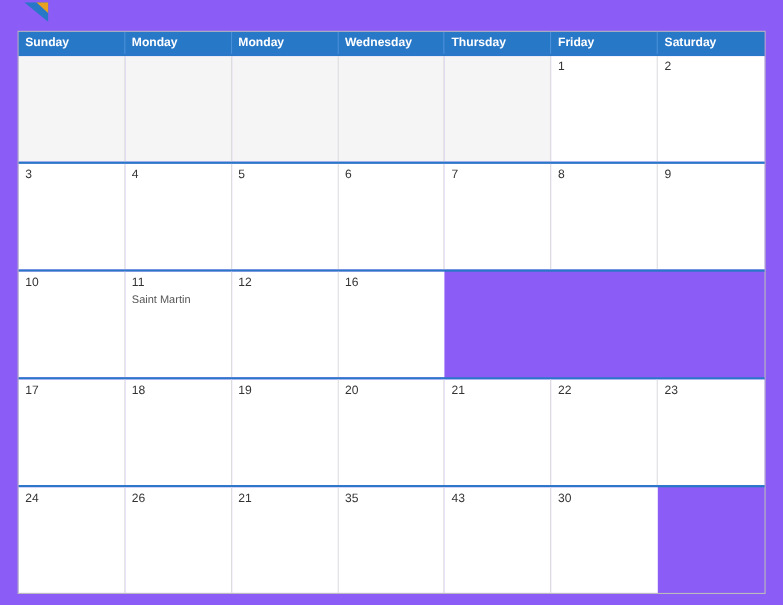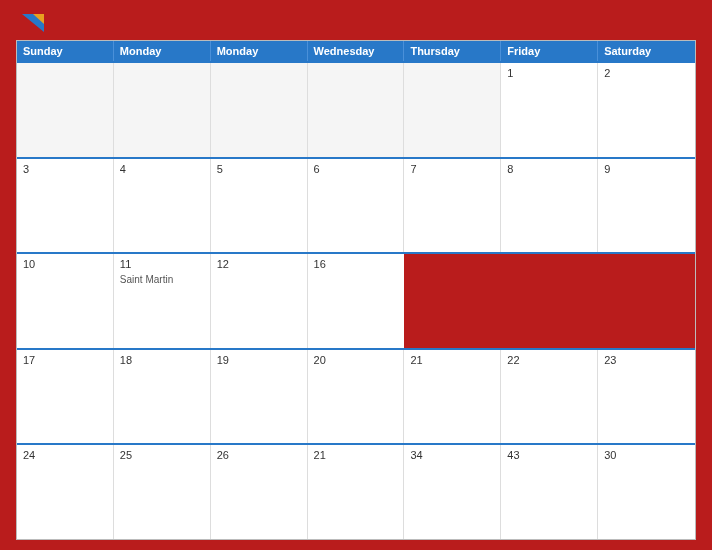--- a/index.html
+++ b/index.html
@@ -6,22 +6,22 @@
     body {
       width: 712px;
       height: 550px;
       background: #fff;
       font-family: Arial, sans-serif;
       overflow: hidden;
     }
     .page {
       width: 712px;
       height: 550px;
-      background: #b91c1c;
-      padding: 16px 16px 10px 16px;
+      background: #8b5cf6;
+      padding: 4px 16px 10px 16px;
       display: flex;
       flex-direction: column;
     }
     
     .header {
       display: flex;
       align-items: center;
       justify-content: space-between;
       margin-bottom: 8px;
       padding: 0 4px;
@@ -224,30 +224,27 @@
           </div>
           <div class="cal-cell">
             <div class="cal-day-num">23</div>
           </div>
         </div>
         <div class="cal-week">
           <div class="cal-cell">
             <div class="cal-day-num">24</div>
           </div>
           <div class="cal-cell">
-            <div class="cal-day-num">25</div>
-          </div>
-          <div class="cal-cell">
             <div class="cal-day-num">26</div>
           </div>
           <div class="cal-cell">
             <div class="cal-day-num">21</div>
           </div>
           <div class="cal-cell">
-            <div class="cal-day-num">34</div>
+            <div class="cal-day-num">35</div>
           </div>
           <div class="cal-cell">
             <div class="cal-day-num">43</div>
           </div>
           <div class="cal-cell">
             <div class="cal-day-num">30</div>
           </div>
         </div>
       </div>
   </div>

